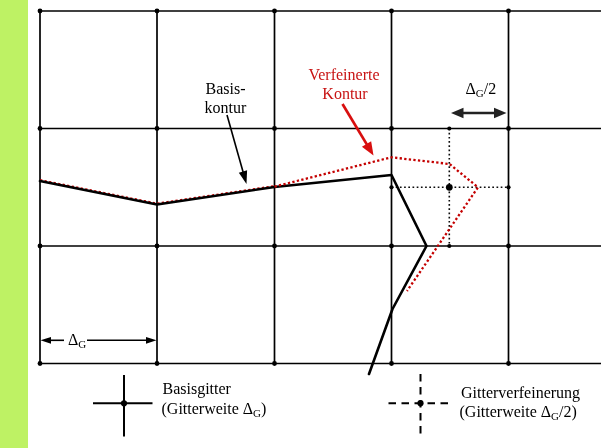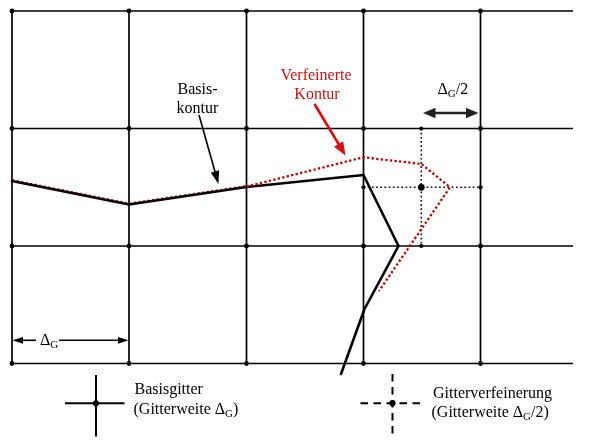--- a/index.html
+++ b/index.html
@@ -1,21 +1,22 @@
 <!DOCTYPE html>
 <html><head>
 <meta charset="utf-8">
 <style>
   html, body { margin: 0; padding: 0; background: #ffffff; }
   .stage {
     position: relative;
     width: 573px; height: 448px;
-    background: #fca5a5;
+    background: #bef264;
     font-family: "Liberation Serif", "DejaVu Serif", serif;
     overflow: hidden;
+    padding-left: 28px;
   }
   svg { display: block; }
   text { font-family: "Liberation Serif", "DejaVu Serif", serif; }
 </style>
 </head>
 <body>
 
 <div class="stage">
   <svg id="diagram" width="609" height="448" viewBox="0 0 609 448" xmlns="http://www.w3.org/2000/svg">
       <rect x="0" y="0" width="609" height="448" fill="#ffffff"></rect>

